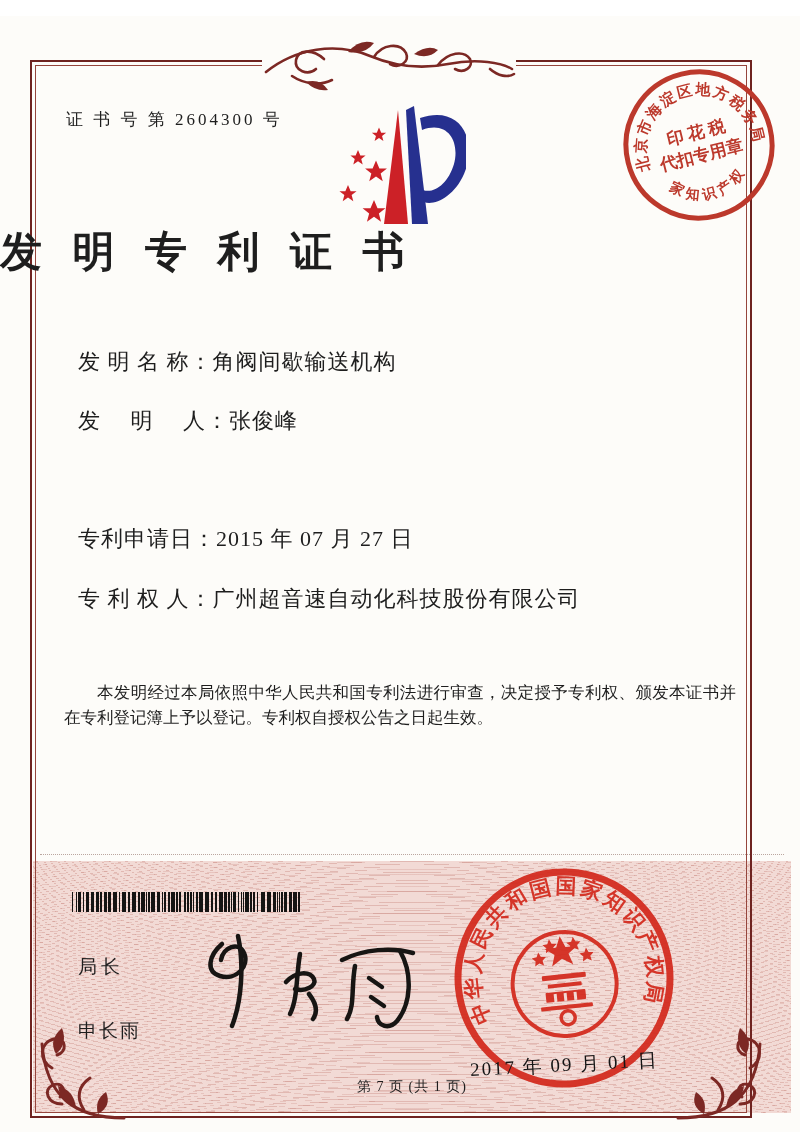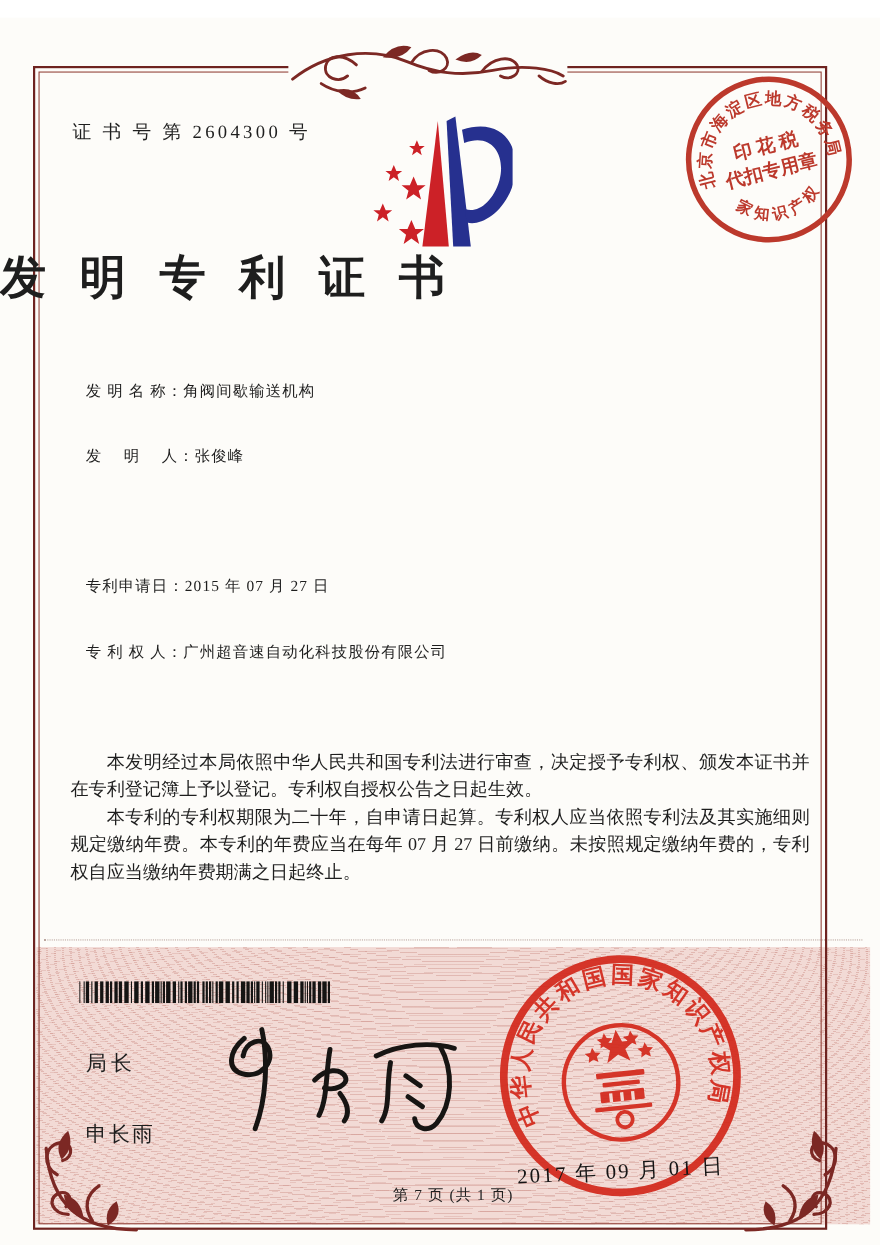--- a/index.html
+++ b/index.html
@@ -31,21 +31,21 @@
   
   .cert-no{
     position:absolute;left:66px;top:92px;font-size:17px;letter-spacing:3px;z-index:5;
   }
   .logo{position:absolute;left:336px;top:86px;z-index:5;}
   .title{
     position:absolute;left:0;right:0;top:208px;text-align:left;
     font-size:42px;font-weight:bold;letter-spacing:10px;z-index:5;
   }
   
-  .field{position:absolute;left:78px;font-size:14px;letter-spacing:1px;z-index:5;white-space:nowrap;}
+  .field{position:absolute;left:78px;font-size:22px;letter-spacing:1px;z-index:5;white-space:nowrap;}
   .f0{top:331px;} .f1{top:390px;} .f2{top:449px;} .f3{top:508px;} .f4{top:568px;} .f5{top:628px;}
   
   .body-text{
     position:absolute;left:64px;width:672px;top:664px;z-index:5;
     font-size:16.5px;line-height:25px;text-align:justify;
   }
   .body-text p{margin:0;text-indent:2em;}
   
   .tax-stamp{position:absolute;left:620px;top:50px;z-index:6;transform:rotate(-14deg);}
   .big-seal{position:absolute;left:448px;top:846px;z-index:6;transform:rotate(-6deg);opacity:.93;}
@@ -163,21 +163,20 @@
 
   <div class="title">发 明 专 利 证 书</div>
 
   <div class="field f0"><span>发 明 名 称：</span><span>角阀间歇输送机构</span></div>
   <div class="field f1"><span>发　 明　 人：</span><span>张俊峰</span></div>
   <div class="field f3"><span>专利申请日：</span><span>2015 年 07 月 27 日</span></div>
   <div class="field f4"><span>专 利 权 人：</span><span>广州超音速自动化科技股份有限公司</span></div>
 
   <div class="body-text">
     <p>本发明经过本局依照中华人民共和国专利法进行审查，决定授予专利权、颁发本证书并在专利登记簿上予以登记。专利权自授权公告之日起生效。</p>
-    <p>本专利的专利权期限为二十年，自申请日起算。专利权人应当依照专利法及其实施细则规定缴纳年费。本专利的年费应当在每年 07 月 27 日前缴纳。未按照规定缴纳年费的，专利权自应当缴纳年费期满之日起终止。</p>
   </div>
 
   <svg class="barcode" id="barcode-svg" width="232" height="20" viewBox="0 0 232 20">
       <rect x="0" y="0" width="1" height="20" fill="#151413"></rect>
       <rect x="4" y="0" width="1" height="20" fill="#151413"></rect>
       <rect x="6" y="0" width="3" height="20" fill="#151413"></rect>
       <rect x="11" y="0" width="1" height="20" fill="#151413"></rect>
       <rect x="14" y="0" width="3" height="20" fill="#151413"></rect>
       <rect x="19" y="0" width="3" height="20" fill="#151413"></rect>
       <rect x="24" y="0" width="3" height="20" fill="#151413"></rect>

